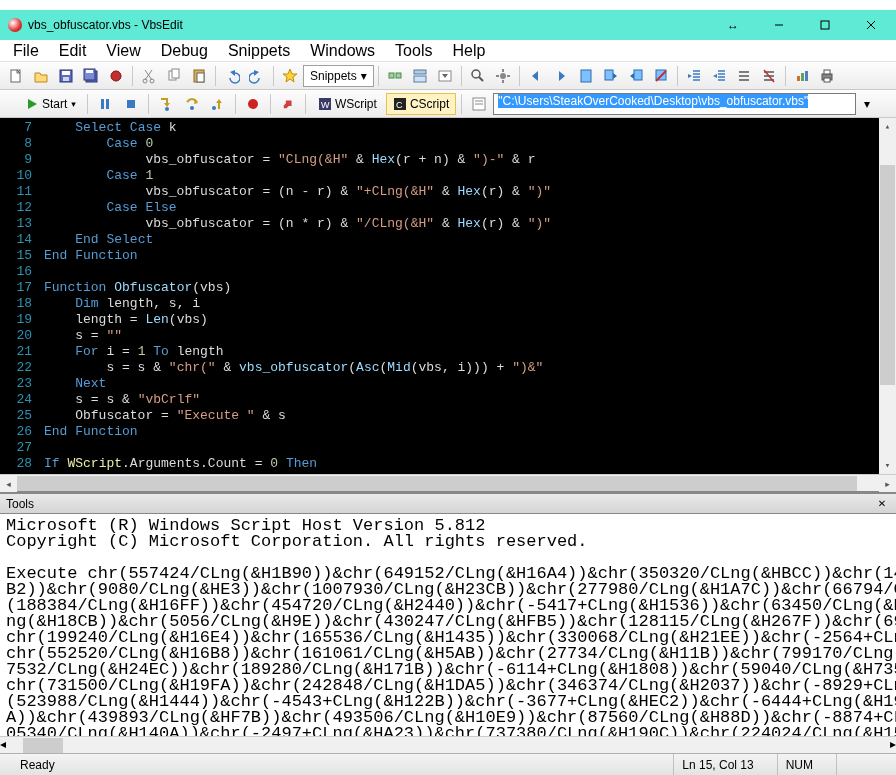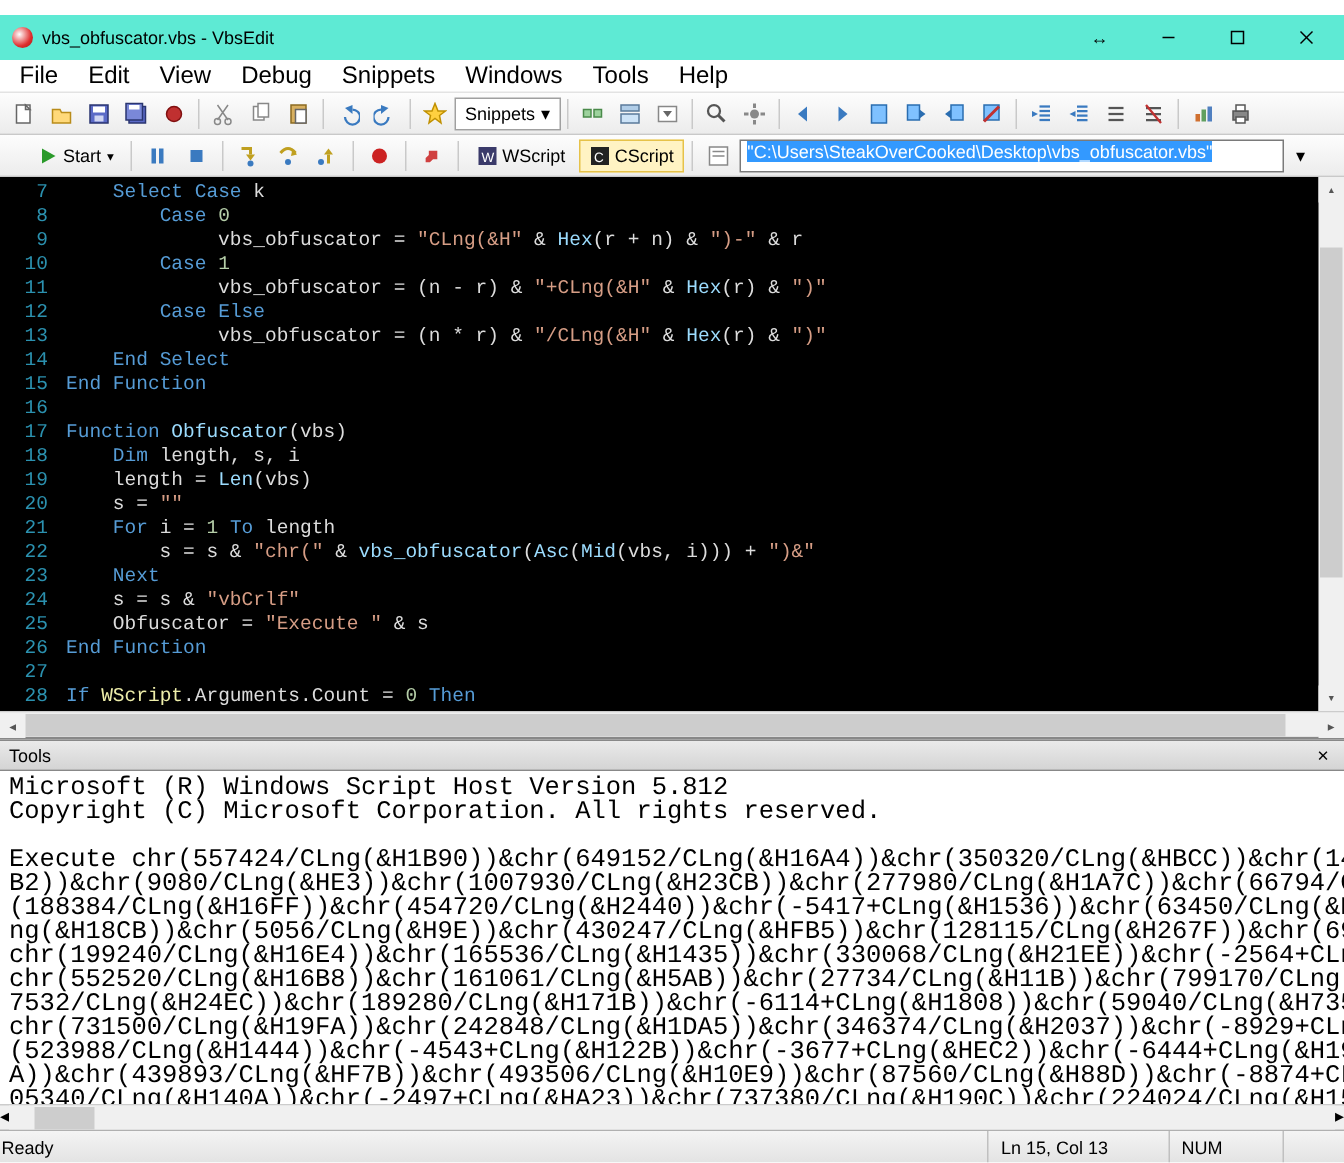--- a/index.html
+++ b/index.html
@@ -43,21 +43,21 @@
 .vscroll .track { flex:1; position:relative; }
 .vscroll .thumb { position:absolute; left:1px; width:15px; background:#cdcdcd; }
 .output-header { height: 20px; background: linear-gradient(#eaeaea,#d4d4d4); border-bottom: 1px solid #888; display: flex; align-items: center; padding: 0 6px; font-size: 12px; }
 .output-header .spacer { flex: 1; }
 .output-header .close-x { width: 16px; height: 16px; display: flex; align-items: center; justify-content: center; font-size: 10px; }
 .output-body { flex: 1; background: #fff; font-family: Consolas, "Courier New", monospace; font-size: 17px; line-height: 16px; padding: 4px 6px; white-space: pre; overflow: hidden; position: relative; }
 .output-wrap { flex: 1; display: flex; flex-direction: column; border-top: 1px solid #888; min-height: 0; }
 .output-scroll { height: 17px; display:flex; background:#f0f0f0; border-top:1px solid #ccc; }
 .output-scroll .track { flex:1; position:relative; background:#f0f0f0; }
 .output-scroll .thumb { position:absolute; left:17px; top:1px; height:15px; width:40px; background:#cdcdcd; }
-.statusbar { height: 22px; background: linear-gradient(#f4f4f4,#e3e3e3); border-top: 1px solid #b0b0b0; display: flex; align-items: center; padding: 0 1px; font-size: 12px; gap: 32px; }
+.statusbar { height: 22px; background: linear-gradient(#f4f4f4,#e3e3e3); border-top: 1px solid #b0b0b0; display: flex; align-items: center; padding: 0 20px; font-size: 12px; gap: 15px; }
 .statusbar .spacer { flex: 1; }
 .statusbar .cell { padding: 0 8px; border-left: 1px solid #c0c0c0; height: 100%; display:flex;align-items:center; }
 svg { display: block; }
 </style>
 </head>
 <body>
 
 <div class="titlebar">
   <span class="app-icon"></span>
   <span class="title">vbs_obfuscator.vbs - VbsEdit</span>

